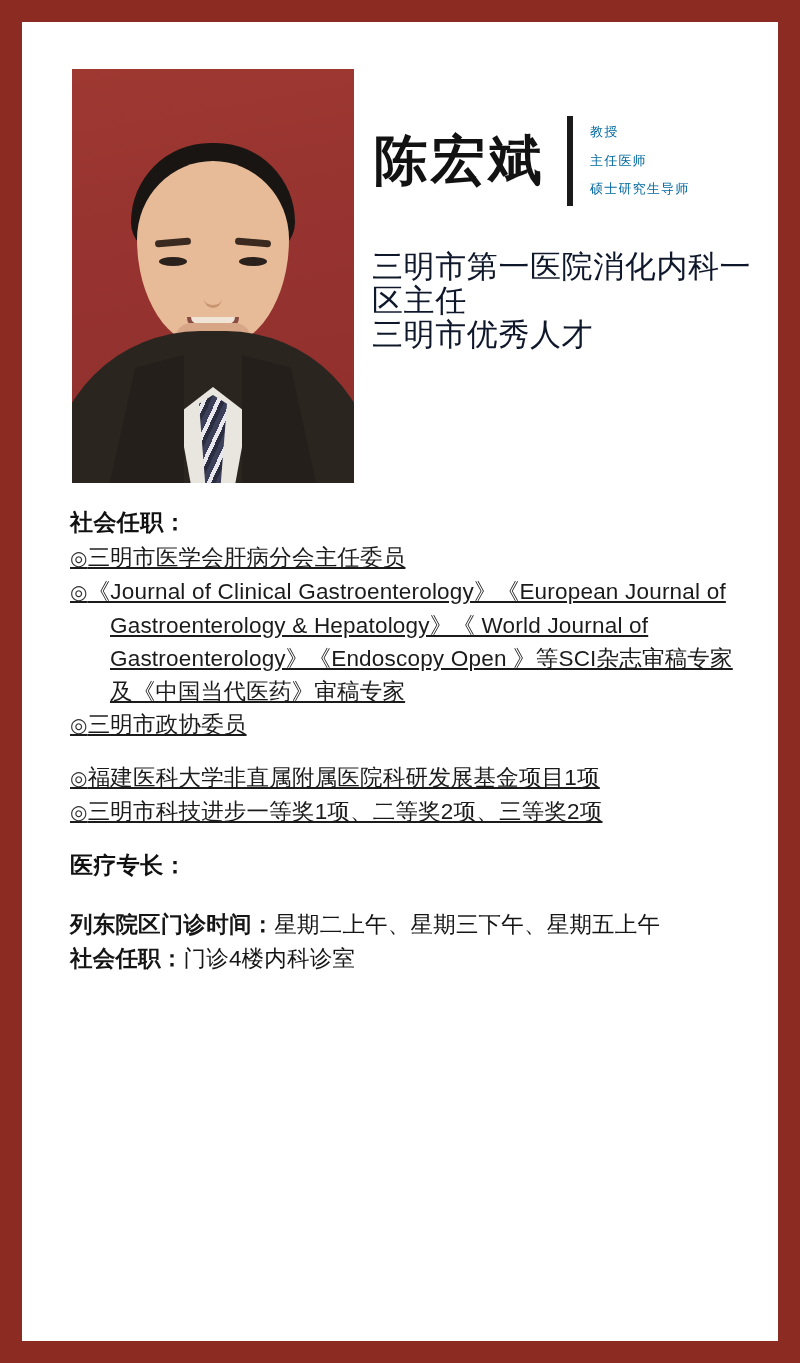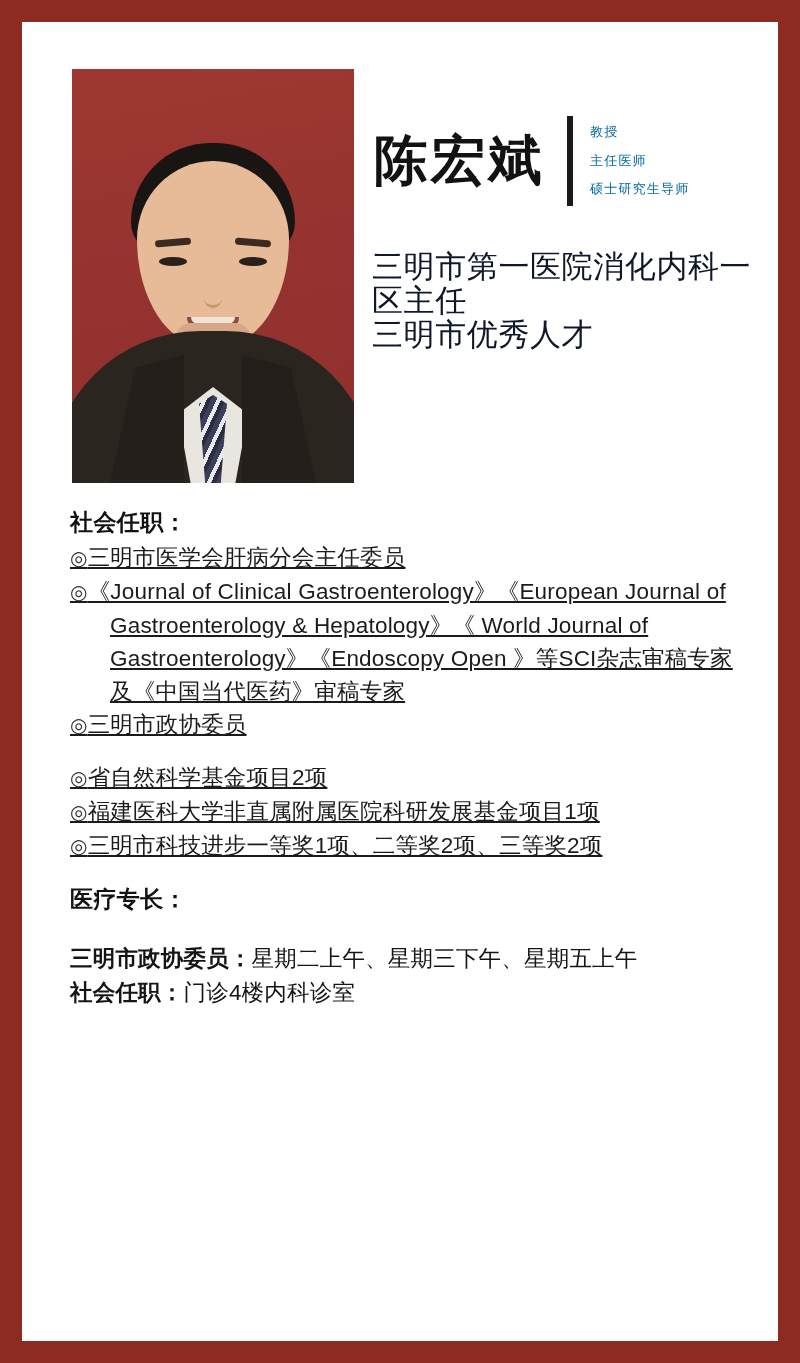--- a/index.html
+++ b/index.html
@@ -295,27 +295,26 @@
     </div>
 
     <div id="body-content">
         <div class="section">
           <div class="section-heading">社会任职：</div>
           <div class="bullet-line hang"><span class="bullet-mark">◎</span><span>三明市医学会肝病分会主任委员</span></div>
           <div class="bullet-line hang"><span class="bullet-mark">◎</span><span>《Journal of Clinical Gastroenterology》《European Journal of Gastroenterology &amp; Hepatology》《 World Journal of Gastroenterology》《Endoscopy Open 》等SCI杂志审稿专家及《中国当代医药》审稿专家</span></div>
           <div class="bullet-line hang"><span class="bullet-mark">◎</span><span>三明市政协委员</span></div>
         </div>
         <div class="section">
-          <div class="bullet-line hang"><span class="bullet-mark">◎</span><span>省自然科学基金项目2项</span></div>
           <div class="bullet-line hang"><span class="bullet-mark">◎</span><span>福建医科大学非直属附属医院科研发展基金项目1项</span></div>
           <div class="bullet-line hang"><span class="bullet-mark">◎</span><span>三明市科技进步一等奖1项、二等奖2项、三等奖2项</span></div>
         </div>
         <div class="section">
           <div class="section-heading">医疗专长：</div>
         </div>
         <div class="schedule-block">
-          <div class="schedule-line"><span class="schedule-label">三明市政协委员：</span><span class="schedule-value">星期二上午、星期三下午、星期五上午</span></div>
+          <div class="schedule-line"><span class="schedule-label">列东院区门诊时间：</span><span class="schedule-value">星期二上午、星期三下午、星期五上午</span></div>
           <div class="schedule-line"><span class="schedule-label">社会任职：</span><span class="schedule-value">门诊4楼内科诊室</span></div>
         </div>
       </div>
 
   </div>
 </div>
 
 </body></html>

